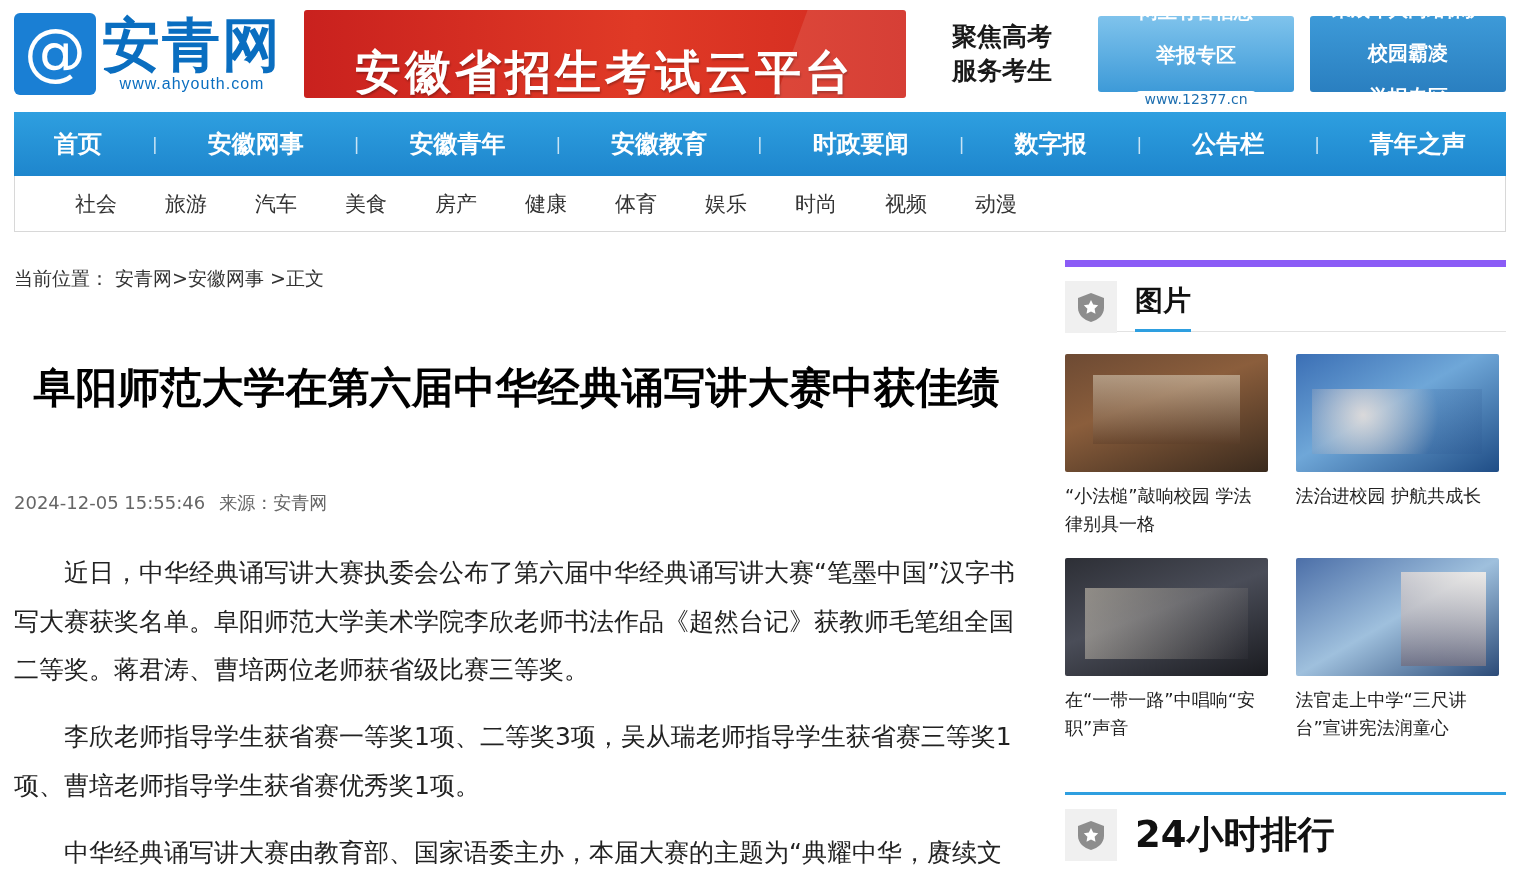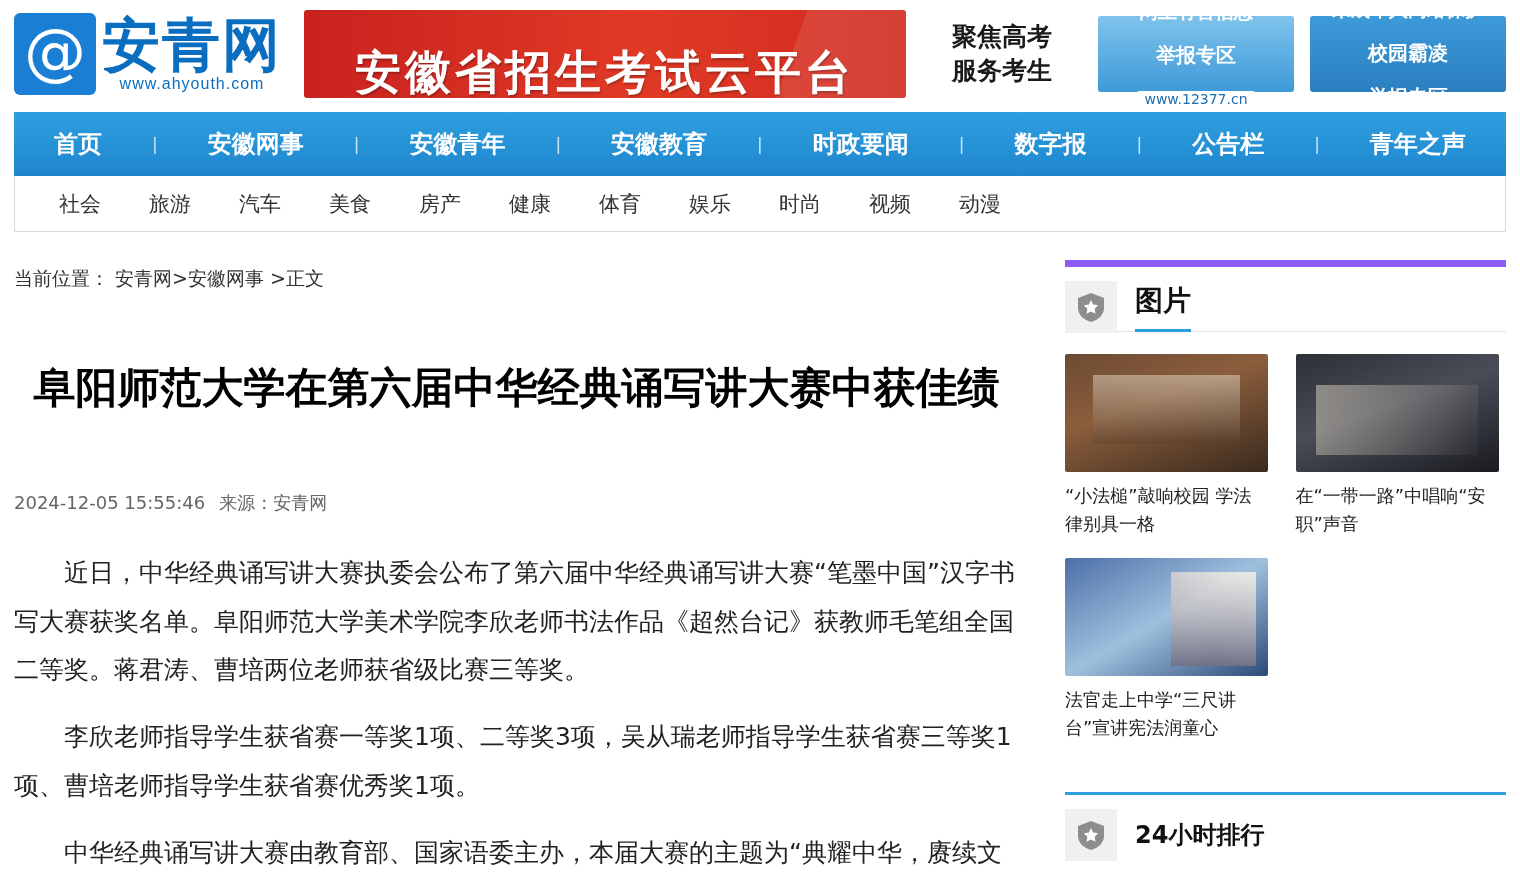--- a/index.html
+++ b/index.html
@@ -146,21 +146,21 @@
   }
   .nav-sep { color: rgba(255,255,255,0.75); font-size: 18px; }
 
   .nav-sub {
     margin: 0 14px;
     height: 56px;
     border: 1px solid #d8d8d8;
     border-top: none;
     display: flex;
     align-items: center;
-    padding: 0 44px;
+    padding: 0 60px;
     gap: 48px;
   }
   .nav-sub a {
     color: #333333;
     font-size: 21px;
     text-decoration: none;
     font-family: "DejaVu Sans", sans-serif;
     white-space: nowrap;
   }
 
@@ -293,21 +293,21 @@
 
   .rank-head {
     display: flex;
     align-items: center;
     gap: 18px;
     border-top: 3px solid #2e9fe0;
     padding-top: 14px;
     margin-top: 32px;
   }
   .rank-title {
-    font-size: 24px;
+    font-size: 37px;
     font-weight: bold;
     color: #111;
     font-family: "DejaVu Sans", sans-serif;
   }
 </style>
 </head>
 <body>
 
 <div class="page">
 
@@ -409,20 +409,24 @@
           <span class="side-title">图片</span>
         </div>
         <div class="side-rule"></div>
 
         <div class="pic-grid">
           <div class="pic-card">
             <div class="pic-thumb th1"></div>
             <div class="pic-cap">“小法槌”敲响校园 学法律别具一格</div>
           </div>
           <div class="pic-card">
+            <div class="pic-thumb th2"></div>
+            <div class="pic-cap">法治进校园 护航共成长</div>
+          </div>
+          <div class="pic-card">
             <div class="pic-thumb th3"></div>
             <div class="pic-cap">在“一带一路”中唱响“安职”声音</div>
           </div>
           <div class="pic-card">
             <div class="pic-thumb th4"></div>
             <div class="pic-cap">法官走上中学“三尺讲台”宣讲宪法润童心</div>
           </div>
         </div>
       </div>
 

